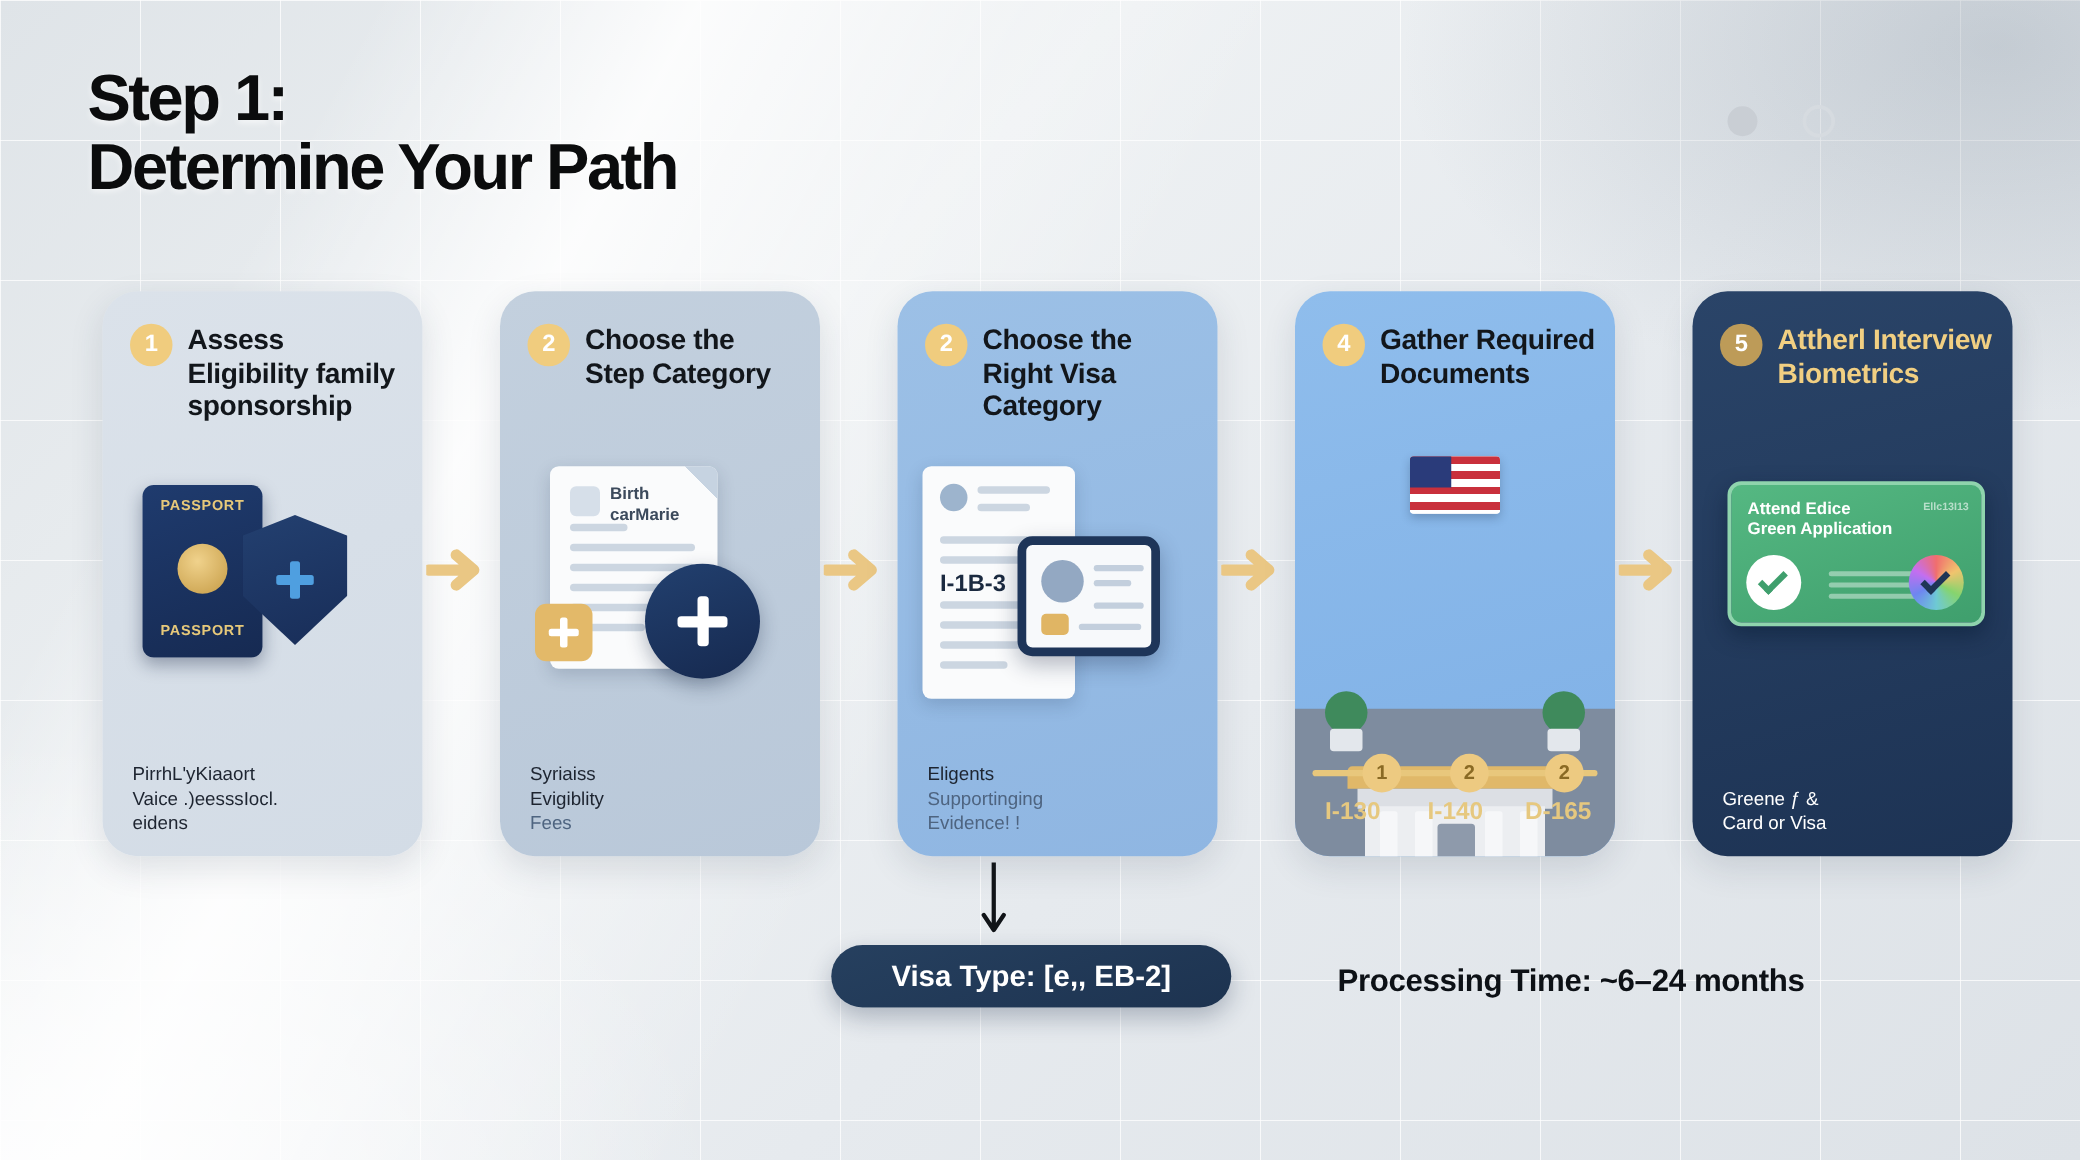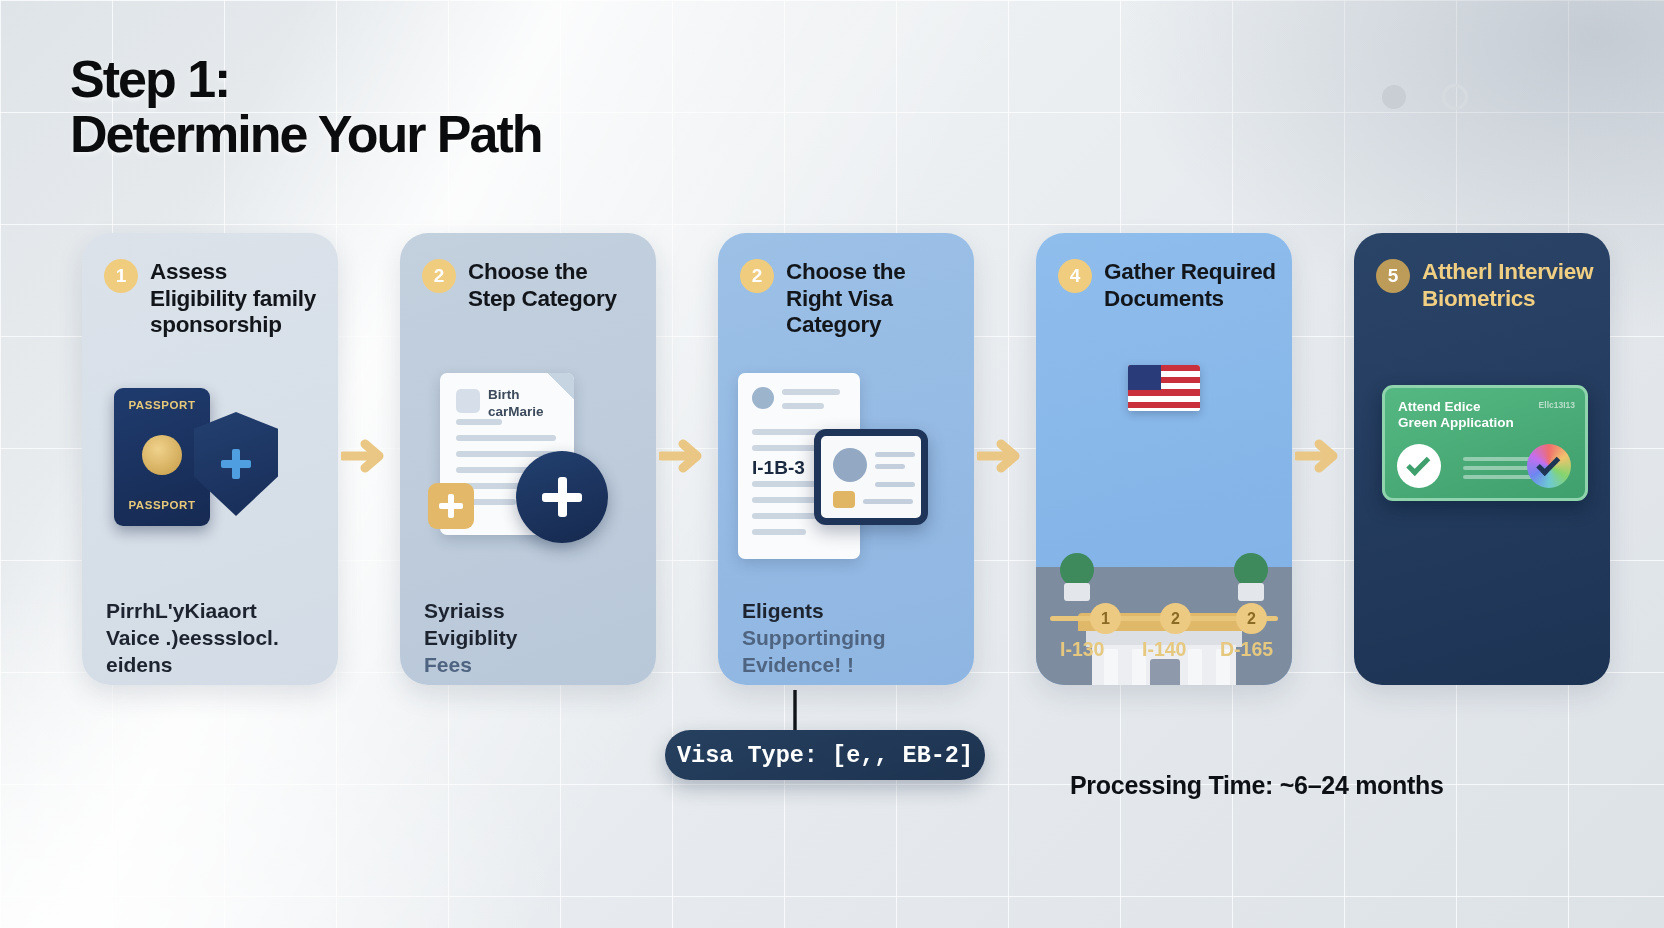--- a/index.html
+++ b/index.html
@@ -62,21 +62,21 @@
     width: 34px; height: 34px; border-radius: 50%; flex: 0 0 auto;
     background: #f0cc7e; color: #fff;
     font-weight: 700; font-size: 19px;
     display: flex; align-items: center; justify-content: center;
   }
   .card.c5 .badge { background: #c9a costs; }
   .card.c5 .badge { background: #bd9b58; }
   .card-title { font-weight: 700; font-size: 22.5px; line-height: 1.18; color: #12161b; letter-spacing: -.3px; }
   .card.c5 .card-title { color: #f1cf82; }
 
-  .card-foot { position: absolute; left: 24px; bottom: 6px; right: 16px; font-weight: 700; font-size: 21px; line-height: 1.28; }
+  .card-foot { position: absolute; left: 24px; bottom: 17px; right: 16px; font-weight: 400; font-size: 15px; line-height: 1.28; }
   .foot-a { color: #1d2430; }
   .foot-b { color: #4e6480; }
   .card.c5 .foot-a, .card.c5 .foot-b { color: #ffffff; }
 
   
   .arrow { width: 62px; height: 452px; flex: 0 0 auto; position: relative; }
   .arrow svg { position: absolute; left: 50%; top: 206px; transform: translateX(-50%); }
 
   
   .art { position: absolute; left: 0; right: 0; }
@@ -182,26 +182,25 @@
   .check .tick {
     width: 22px; height: 12px; border-left: 5px solid; border-bottom: 5px solid;
     transform: rotate(-45deg) translate(1px,-2px);
   }
   .check.white .tick { border-color: #3f9f6d; }
   .check.rainbow .tick { border-color: #1f3556; }
 
   
   #down-arrow { position: absolute; left: 784px; top: 690px; }
   #visa-pill {
-    position: absolute; left: 665px; top: 730px; width: 320px; height: 50px;
+    position: absolute; left: 665px; top: 756px; width: 320px; height: 50px;
     border-radius: 25px; background: linear-gradient(160deg, #26405f, #1d3350);
     color: #fff; font-weight: 700; font-size: 23.5px;
     display: flex; align-items: center; justify-content: center;
     box-shadow: 0 8px 20px rgba(20,40,70,.28);
-    font-family: Liberation Mono, monospace;
   }
   #processing {
     position: absolute; left: 1070px; top: 771px;
     font-weight: 700; font-size: 25px; color: #0d1116; letter-spacing: -.3px;
   }
 </style>
 </head>
 <body>
 
 <div id="bg-grid"></div>
@@ -405,20 +404,24 @@
           </span>
           <span class="check white">
               <i class="tick"></i>
             </span>
           <span class="check rainbow">
               <i class="tick"></i>
             </span>
         </div>
       </div>
 
+      <div class="card-foot">
+        <div class="foot-a">Greene ƒ &amp;</div>
+        <div class="foot-a">Card or Visa</div>
+      </div>
     </div>
 
   </div>
 
   <svg id="down-arrow" width="22" height="62" viewBox="0 0 22 62">
     <path d="M11 0 V50 M3 42 L11 54 L19 42" stroke="#111418" stroke-width="3.4" fill="none" stroke-linecap="round" stroke-linejoin="round"></path>
   </svg>
 
   <div id="visa-pill">Visa Type: [e,, EB-2]</div>
   <div id="processing">Processing Time: ~6–24 months</div>

